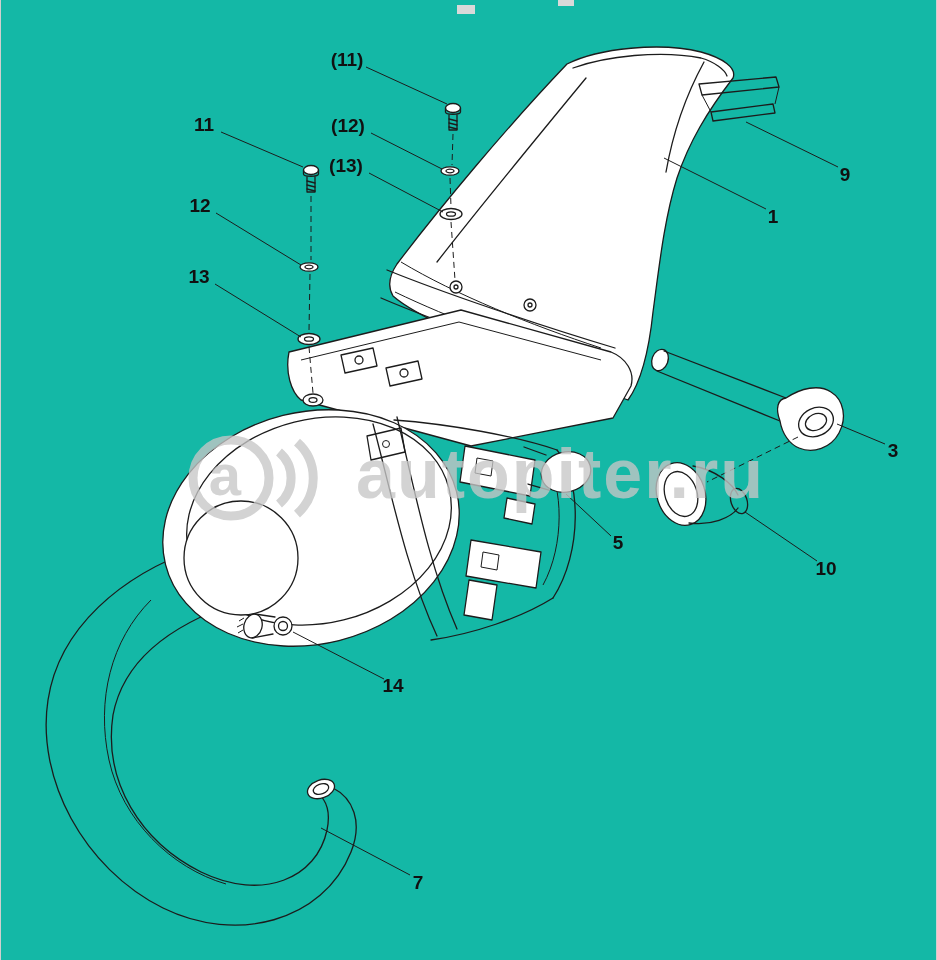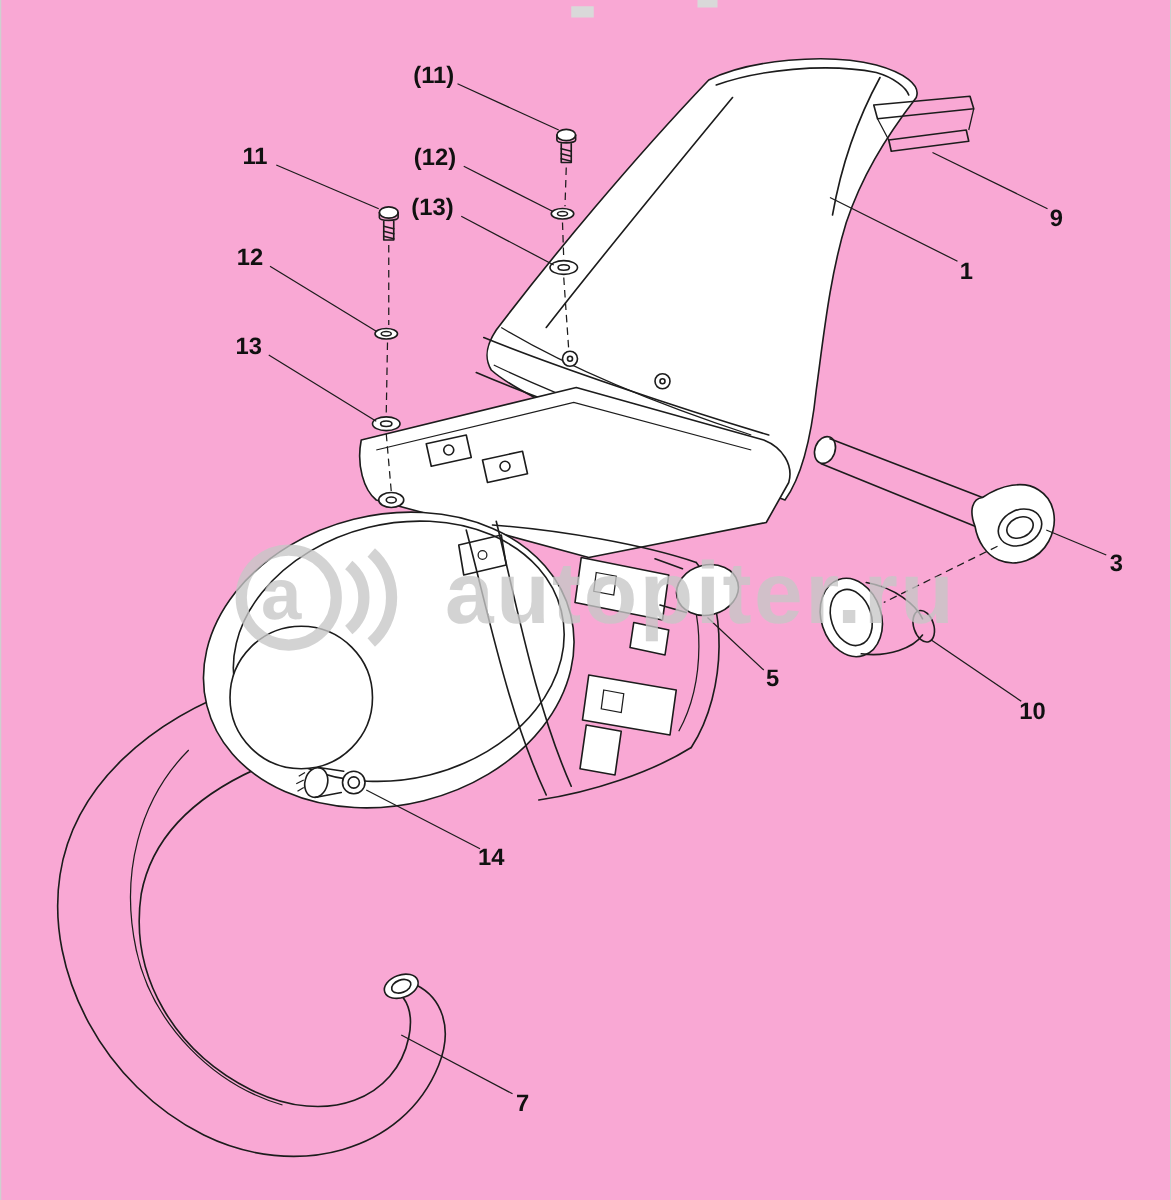--- a/index.html
+++ b/index.html
@@ -1,20 +1,20 @@
 <!DOCTYPE html>
 <html><head>
 <meta charset="utf-8">
 <style>
   html,body { margin:0; padding:0; background:#f4f4f4; }
   .stage {
     position:relative;
     width:935px; height:960px;
     margin:0 auto;
-    background:#f9a8d4;
+    background:#14b8a6;
     border-left:1px solid #cfcfcf;
     border-right:1px solid #cfcfcf;
     overflow:hidden;
     font-family:"Liberation Sans", sans-serif;
   }
   svg { display:block; }
   .ln  { fill:none;    stroke:#1c1c1c; stroke-width:1.3; stroke-linecap:round; stroke-linejoin:round; }
   .wf  { fill:#ffffff; stroke:#1c1c1c; stroke-width:1.3; stroke-linejoin:round; }
   .thin{ fill:none;    stroke:#1c1c1c; stroke-width:1; }
   .dash{ fill:none;    stroke:#1c1c1c; stroke-width:1; stroke-dasharray:6 4; }

